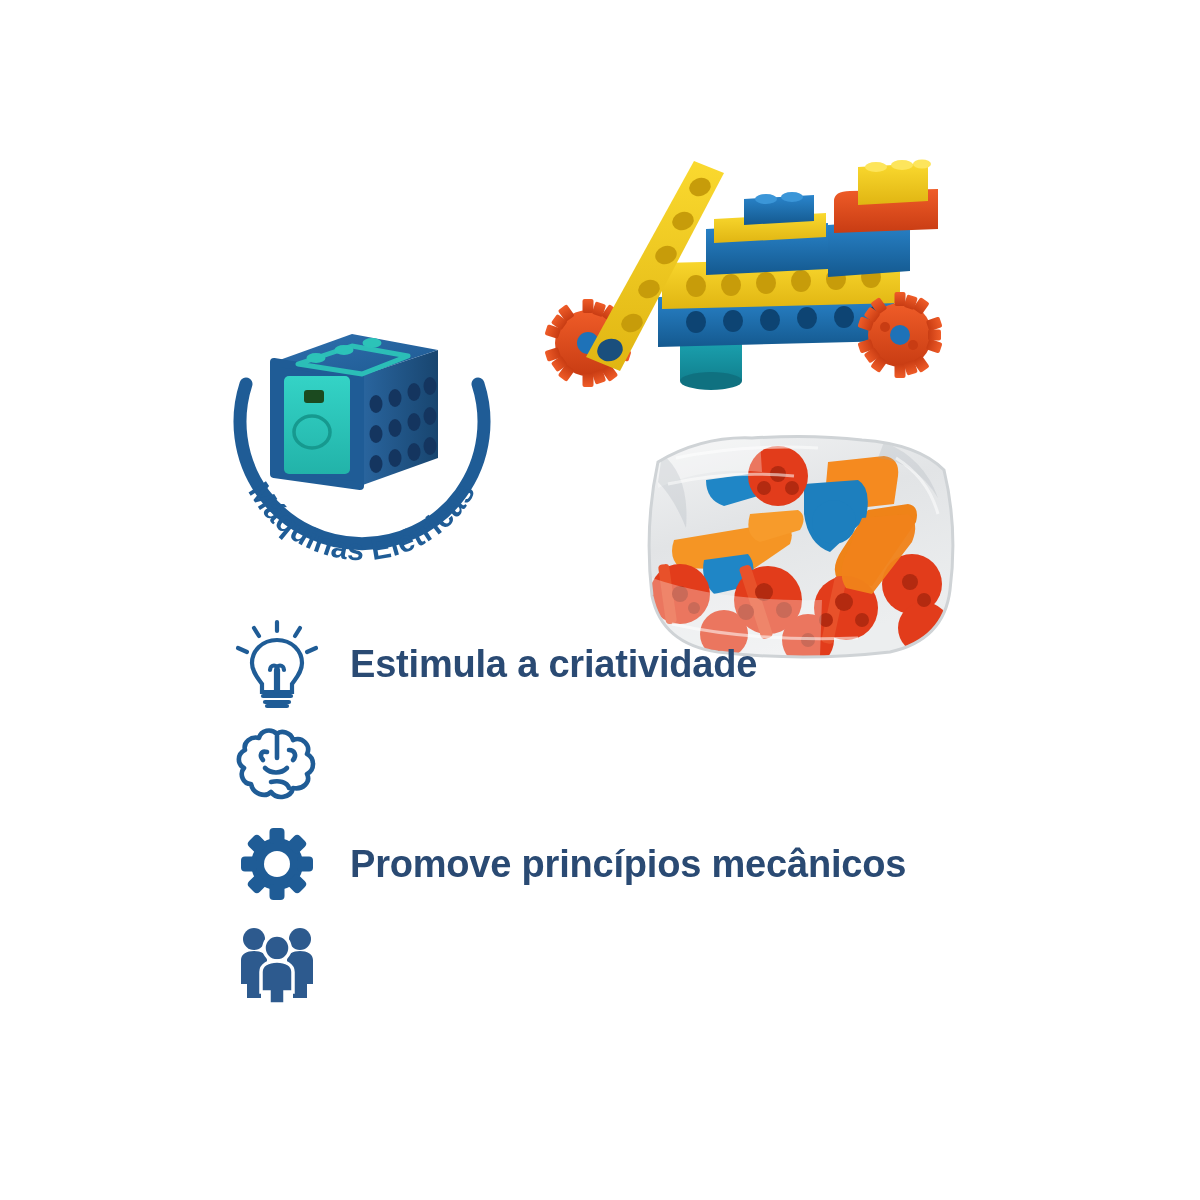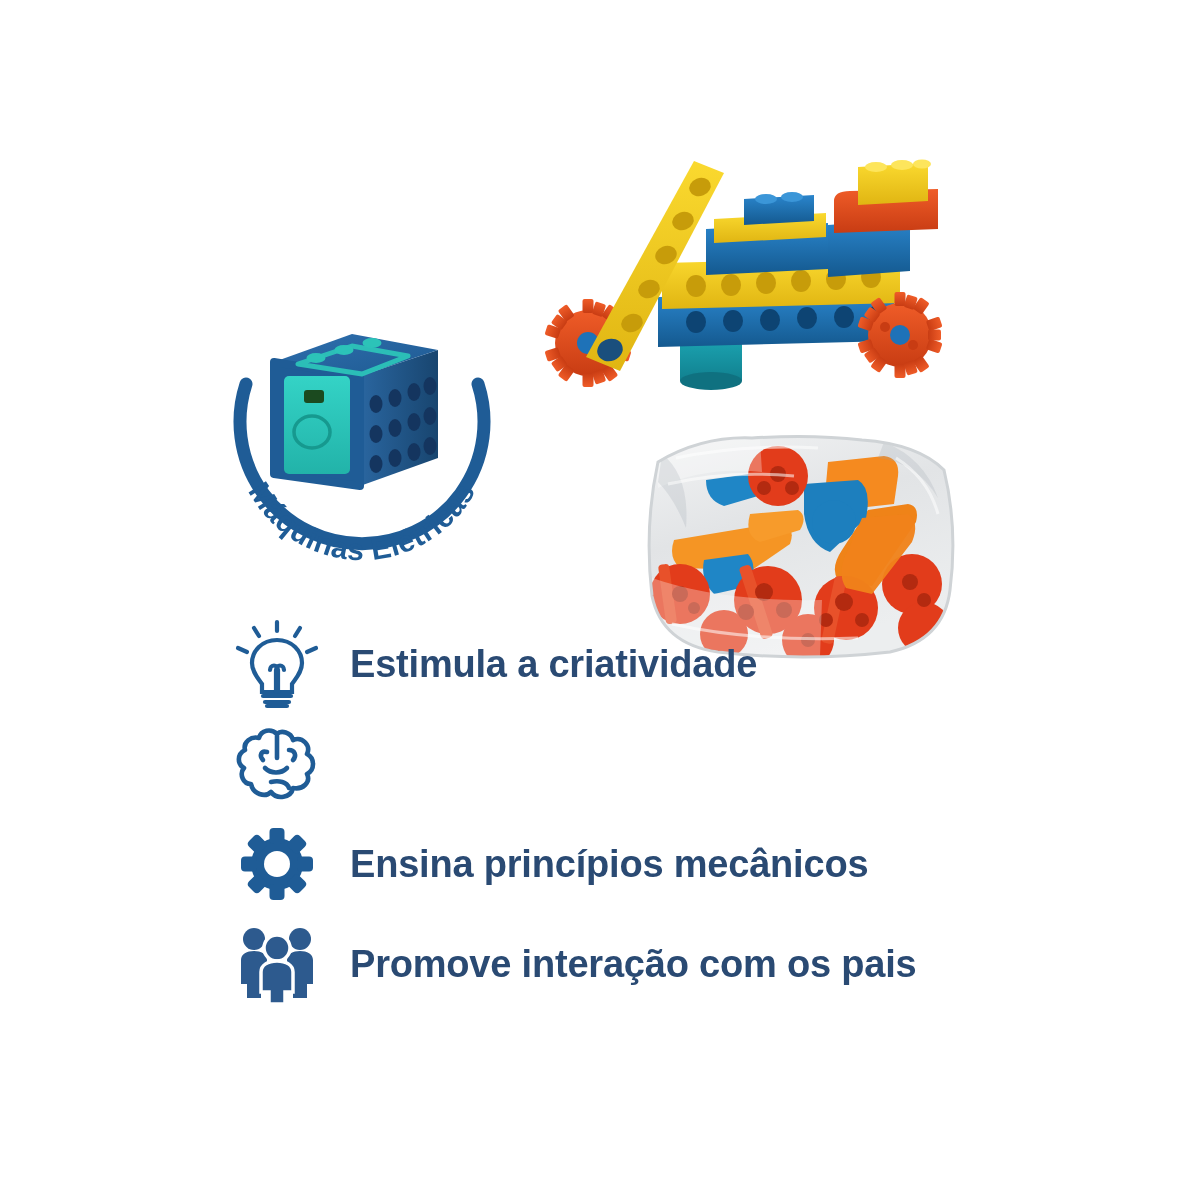--- a/index.html
+++ b/index.html
@@ -439,39 +439,38 @@
             <rect x="-7.5" y="-36" width="15" height="16" rx="4" transform="rotate(90)"></rect>
             <rect x="-7.5" y="-36" width="15" height="16" rx="4" transform="rotate(135)"></rect>
             <rect x="-7.5" y="-36" width="15" height="16" rx="4" transform="rotate(180)"></rect>
             <rect x="-7.5" y="-36" width="15" height="16" rx="4" transform="rotate(225)"></rect>
             <rect x="-7.5" y="-36" width="15" height="16" rx="4" transform="rotate(270)"></rect>
             <rect x="-7.5" y="-36" width="15" height="16" rx="4" transform="rotate(315)"></rect>
           </g>
           <circle cx="0" cy="0" r="13" fill="#ffffff"></circle>
         </svg>
       </div>
-      <div class="feature-label">Ensina princípios mecânicos</div>
+      <div class="feature-label">Promove princípios mecânicos</div>
     </div>
 
     <div class="feature-row">
       <div class="feature-icon">
         <svg width="84" height="84" viewBox="0 0 84 84" xmlns="http://www.w3.org/2000/svg">
           <g fill="#2d5a8e">
 
             <circle cx="19" cy="17" r="11"></circle>
             <path d="M 6 38 C 6 32 12 29 19 29 C 26 29 32 32 32 38 L 32 62 L 26 62 L 26 76 L 12 76 L 12 62 L 6 62 Z"></path>
 
             <circle cx="65" cy="17" r="11"></circle>
             <path d="M 52 38 C 52 32 58 29 65 29 C 72 29 78 32 78 38 L 78 62 L 72 62 L 72 76 L 58 76 L 58 62 L 52 62 Z"></path>
           </g>
           <g fill="#2d5a8e" stroke="#ffffff" stroke-width="3.5">
 
             <circle cx="42" cy="26" r="13"></circle>
             <path d="M 26 50 C 26 43 33 39 42 39 C 51 39 58 43 58 50 L 58 70 L 50 70 L 50 82 L 34 82 L 34 70 L 26 70 Z"></path>
           </g>
         </svg>
       </div>
-      <div class="feature-label">Promove interação com os pais</div>
     </div>
 
   </div>
 
 </div>
 
 </body></html>

